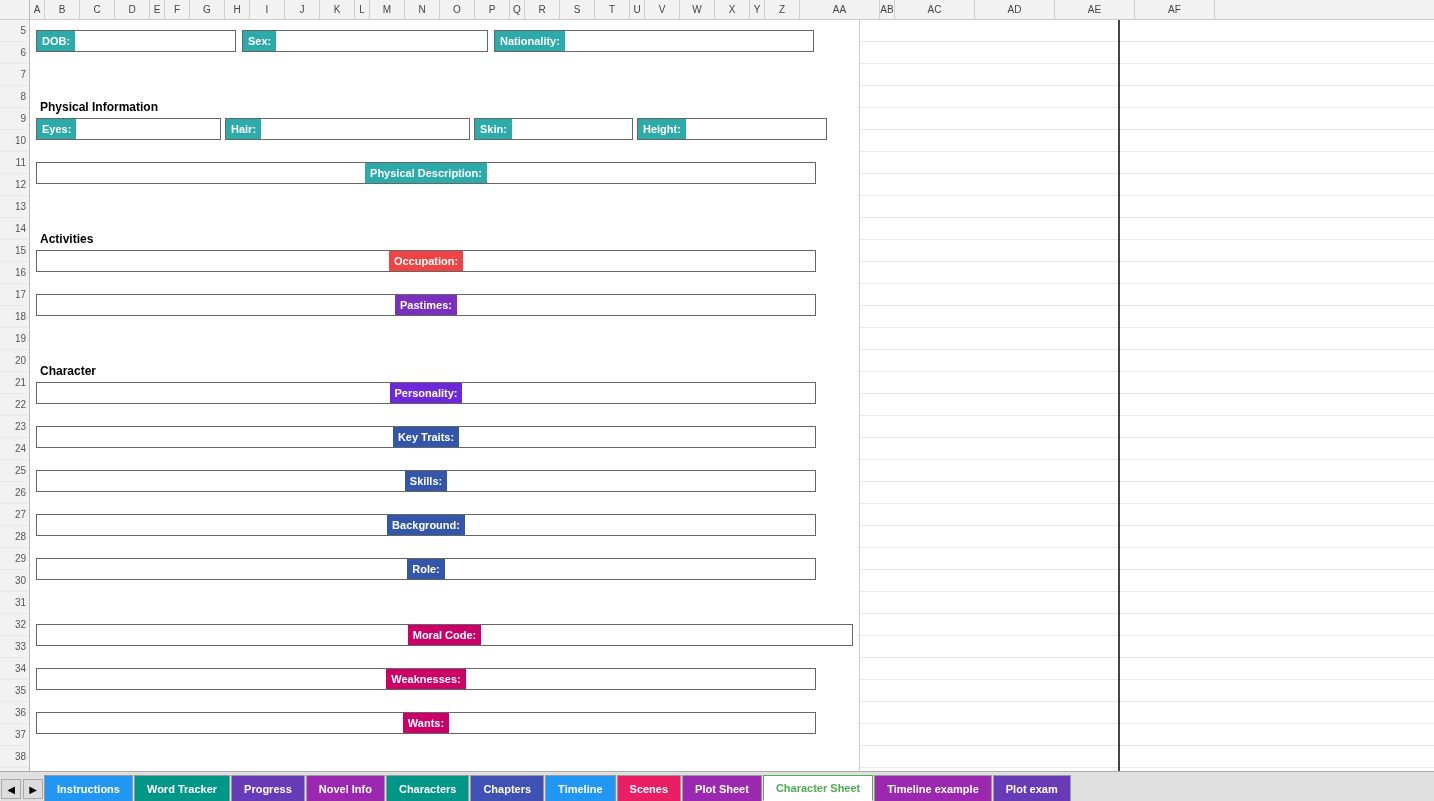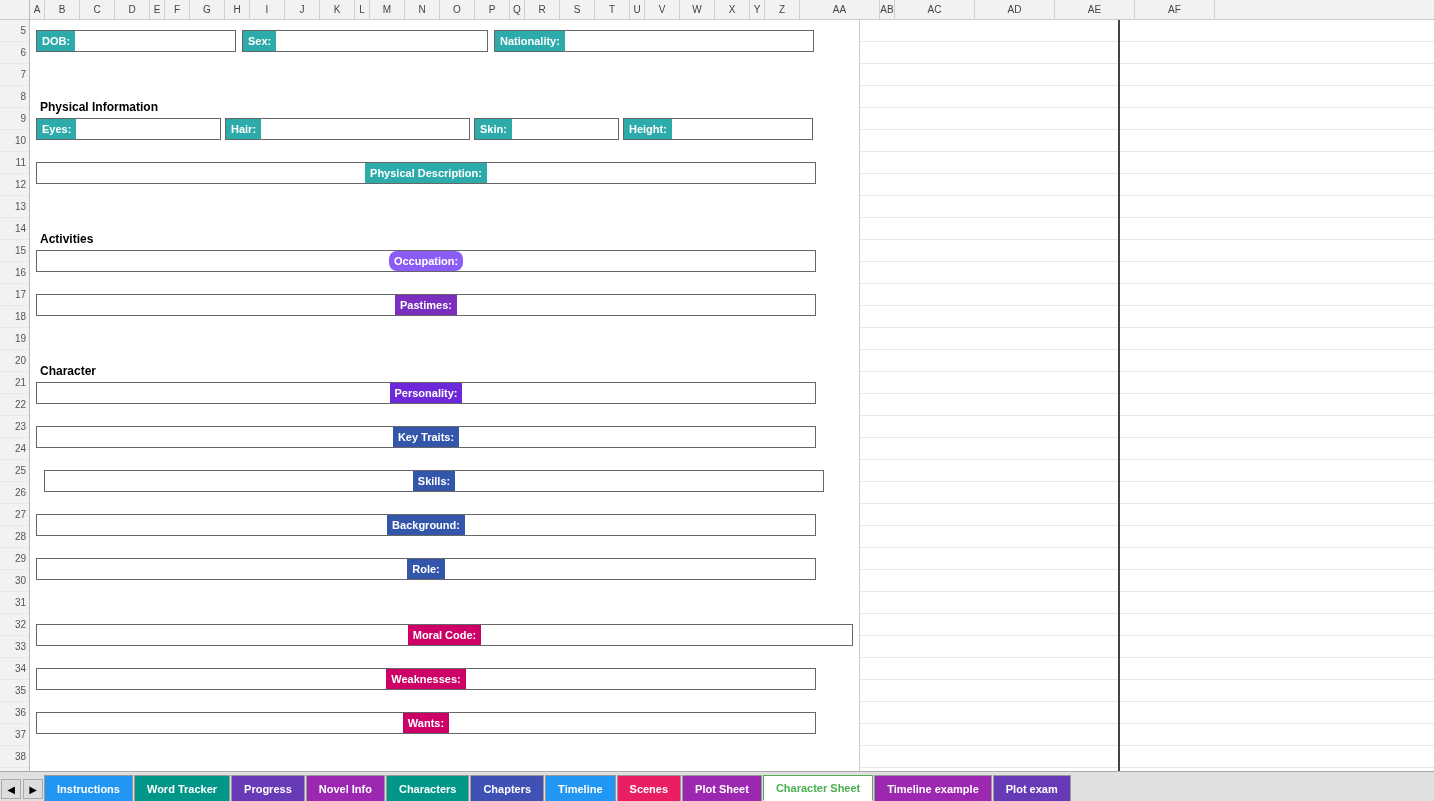--- a/index.html
+++ b/index.html
@@ -305,21 +305,21 @@
           <div class="fr-sm" style="width:185px;">
             <div class="fl" style="background:#2daaaa;">Eyes:</div>
             <div class="fv"></div>
           </div>
           <div style="width:4px;"></div>
           <div class="fr-sm" style="width:245px;">
             <div class="fl" style="background:#2daaaa;">Hair:</div>
             <div class="fv"></div>
           </div>
           <div style="width:4px;"></div>
-          <div class="fr-sm" style="width:145px;">
+          <div class="fr-sm" style="width:159px;">
             <div class="fl" style="background:#2daaaa;">Skin:</div>
             <div class="fv"></div>
           </div>
           <div style="width:4px;"></div>
           <div class="fr-sm" style="width:190px;">
             <div class="fl" style="background:#2daaaa;">Height:</div>
             <div class="fv"></div>
           </div>
         </div>
 
@@ -333,21 +333,21 @@
         </div>
 
         <div style="height:44px;"></div>
 
         <div class="cr">
           <div class="sec-title">Activities</div>
         </div>
 
         <div class="cr">
           <div class="fr" style="width:780px;">
-            <div class="fl" style="background:#8b5cf6;border-radius:8px;">Occupation:</div>
+            <div class="fl" style="background:#ef4444;">Occupation:</div>
             <div class="fv"></div>
           </div>
         </div>
 
         <div style="height:22px;"></div>
 
         <div class="cr">
           <div class="fr" style="width:780px;">
             <div class="fl" style="background:#7b2fbe;">Pastimes:</div>
             <div class="fv"></div>
@@ -372,21 +372,21 @@
         <div class="cr">
           <div class="fr" style="width:780px;">
             <div class="fl" style="background:#3355aa;">Key Traits:</div>
             <div class="fv"></div>
           </div>
         </div>
 
         <div style="height:22px;"></div>
 
         <div class="cr">
-          <div class="fr" style="width:780px;margin-left:8px;">
+          <div class="fr" style="width:780px;">
             <div class="fl" style="background:#3355aa;">Skills:</div>
             <div class="fv"></div>
           </div>
         </div>
 
         <div style="height:22px;"></div>
 
         <div class="cr">
           <div class="fr" style="width:780px;">
             <div class="fl" style="background:#3355aa;">Background:</div>

